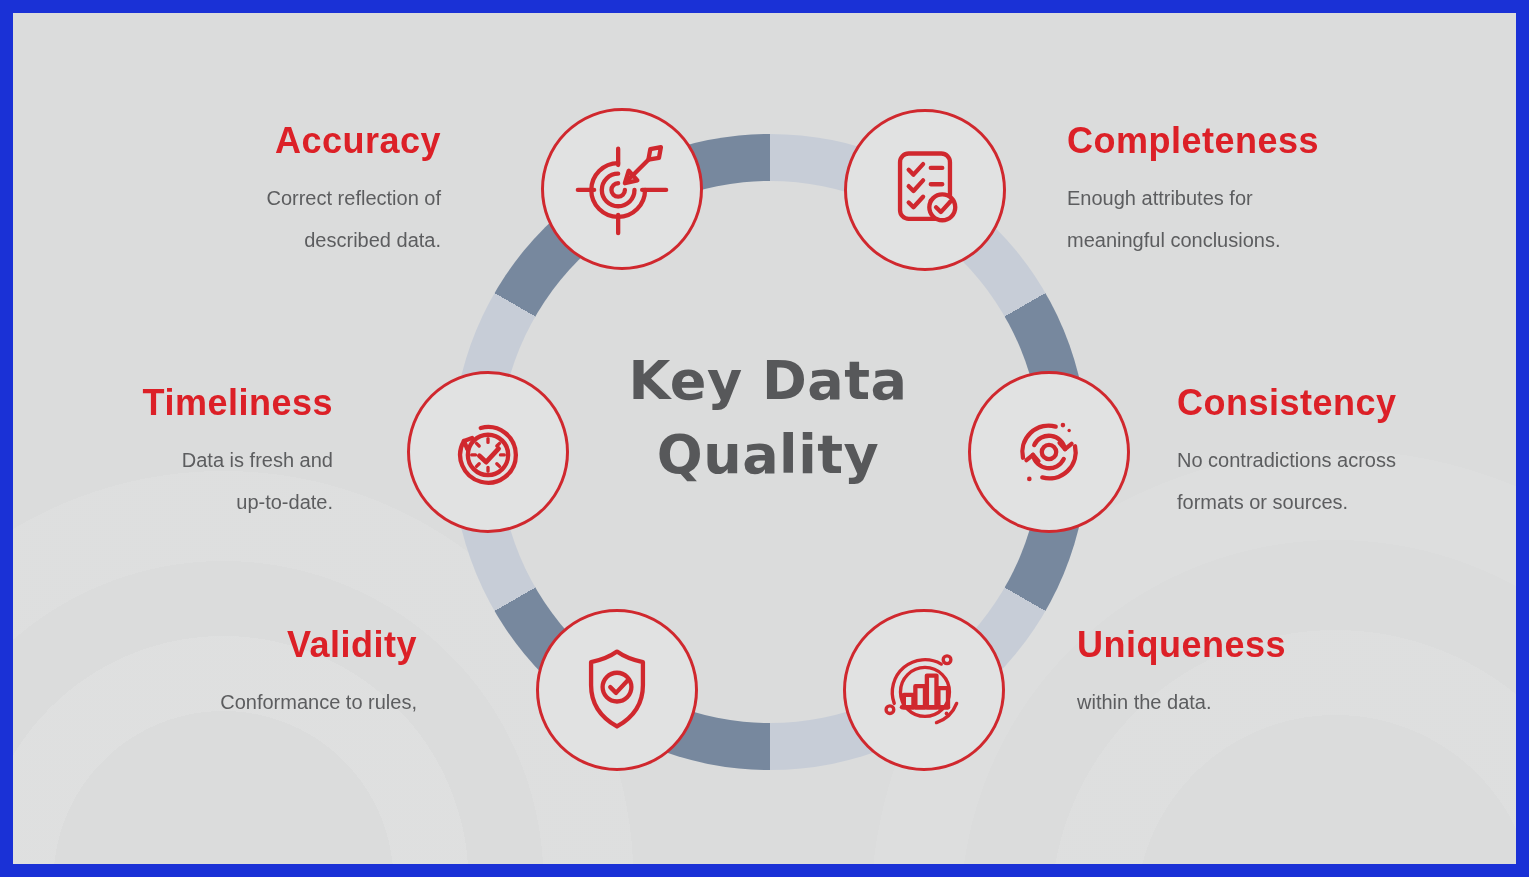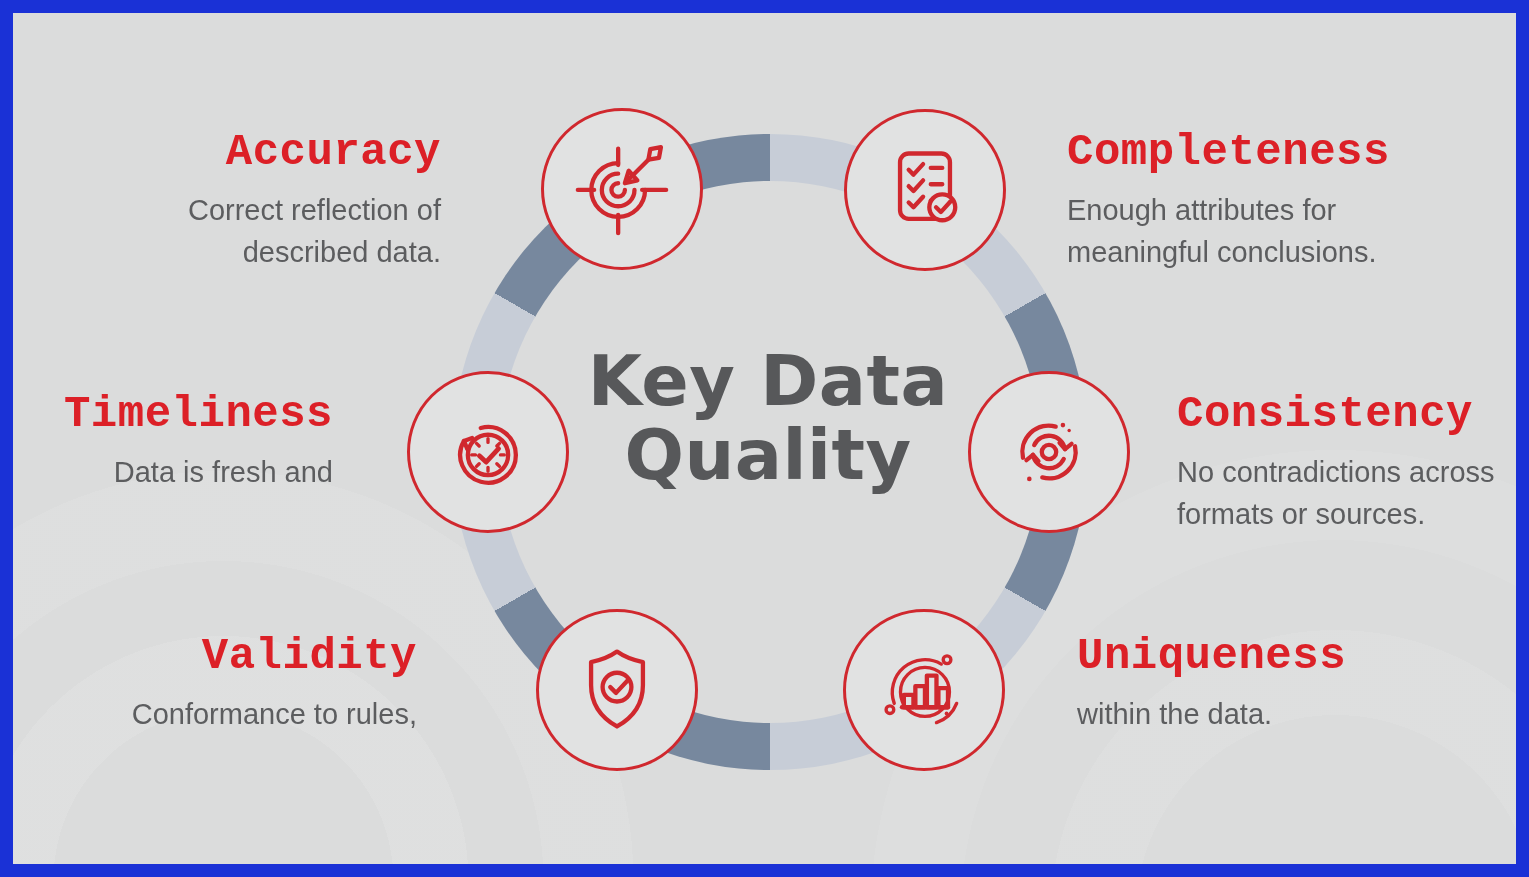--- a/index.html
+++ b/index.html
@@ -55,31 +55,31 @@
   .node-accuracy{left:528px;top:95px;}
   .node-completeness{left:831px;top:96px;}
   .node-timeliness{left:394px;top:358px;}
   .node-consistency{left:955px;top:358px;}
   .node-validity{left:523px;top:596px;}
   .node-uniqueness{left:830px;top:596px;}
   
   .center-title{
     position:absolute;left:455px;top:331px;width:600px;z-index:4;
     text-align:center;font-family:"DejaVu Sans",sans-serif;font-weight:700;
-    font-size:70px;line-height:74px;color:var(--title-gray);letter-spacing:0.5px;
+    font-size:54px;line-height:74px;color:var(--title-gray);letter-spacing:0.5px;
   }
   
   .tb{position:absolute;z-index:4;}
   .tb.align-r{text-align:right;}
   .dim-title{
-    font-family:Liberation Mono, monospace;font-weight:700;font-size:44px;line-height:45px;
-    color:var(--accent-red);margin:12px 0 14px 0;white-space:nowrap;letter-spacing:0.5px;
+    font-family:Liberation Sans, sans-serif;font-weight:700;font-size:36px;line-height:45px;
+    color:var(--accent-red);margin:0 0 14px 0;white-space:nowrap;letter-spacing:0.5px;
   }
   .dim-line{
-    font-size:29px;line-height:42px;color:var(--body-gray);white-space:nowrap;
+    font-size:20px;line-height:42px;color:var(--body-gray);white-space:nowrap;
   }
   .tb-accuracy{right:1075px;top:105px;}
   .tb-completeness{left:1054px;top:105px;}
   .tb-timeliness{right:1183px;top:367px;}
   .tb-consistency{left:1164px;top:367px;}
   .tb-validity{right:1099px;top:609px;}
   .tb-uniqueness{left:1064px;top:609px;}
   .ic{fill:none;stroke:currentColor;stroke-width:4.5;stroke-linecap:round;stroke-linejoin:round;}
   .ic-thin{stroke-width:3.5;}
   .ic-fill{fill:currentColor;stroke:none;}
@@ -181,20 +181,21 @@
 
     <div class="tb tb-completeness">
       <div class="dim-title">Completeness</div>
       <div class="dim-line">Enough attributes for</div>
       <div class="dim-line">meaningful conclusions.</div>
     </div>
 
     <div class="tb tb-timeliness align-r">
       <div class="dim-title">Timeliness</div>
       <div class="dim-line">Data is fresh and</div>
+      <div class="dim-line">up-to-date.</div>
     </div>
 
     <div class="tb tb-consistency">
       <div class="dim-title">Consistency</div>
       <div class="dim-line">No contradictions across</div>
       <div class="dim-line">formats or sources.</div>
     </div>
 
     <div class="tb tb-validity align-r">
       <div class="dim-title">Validity</div>

